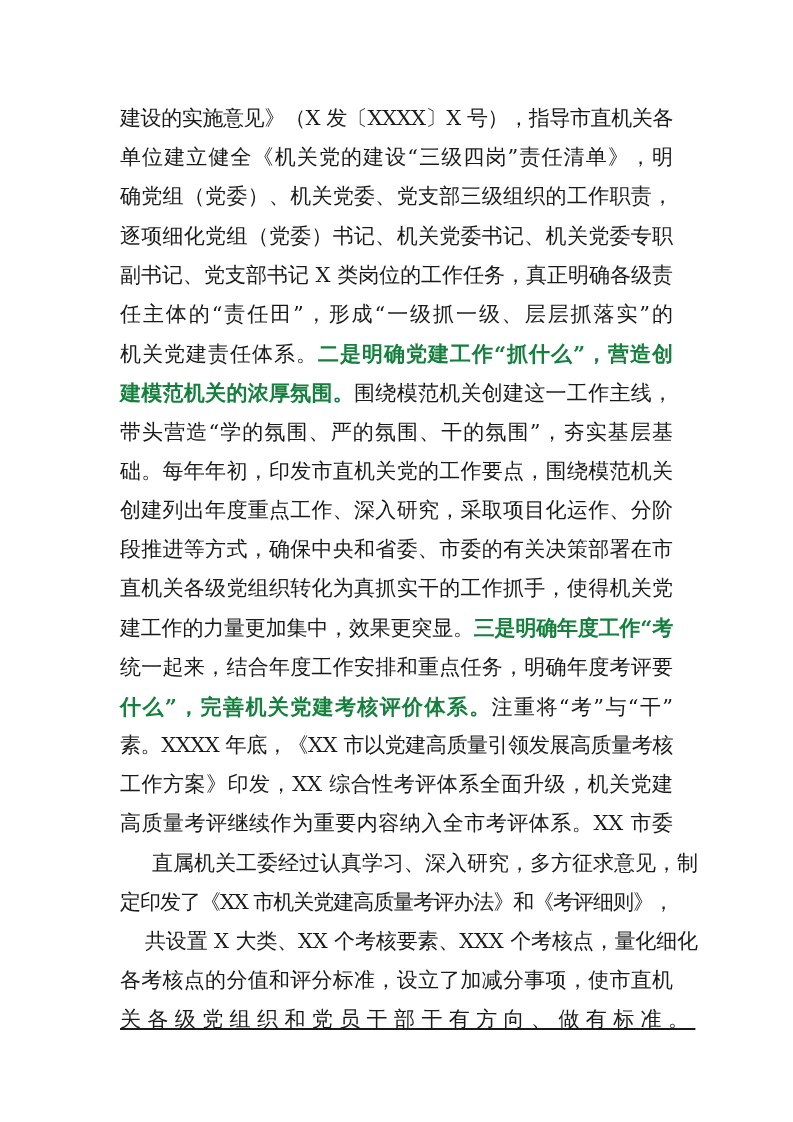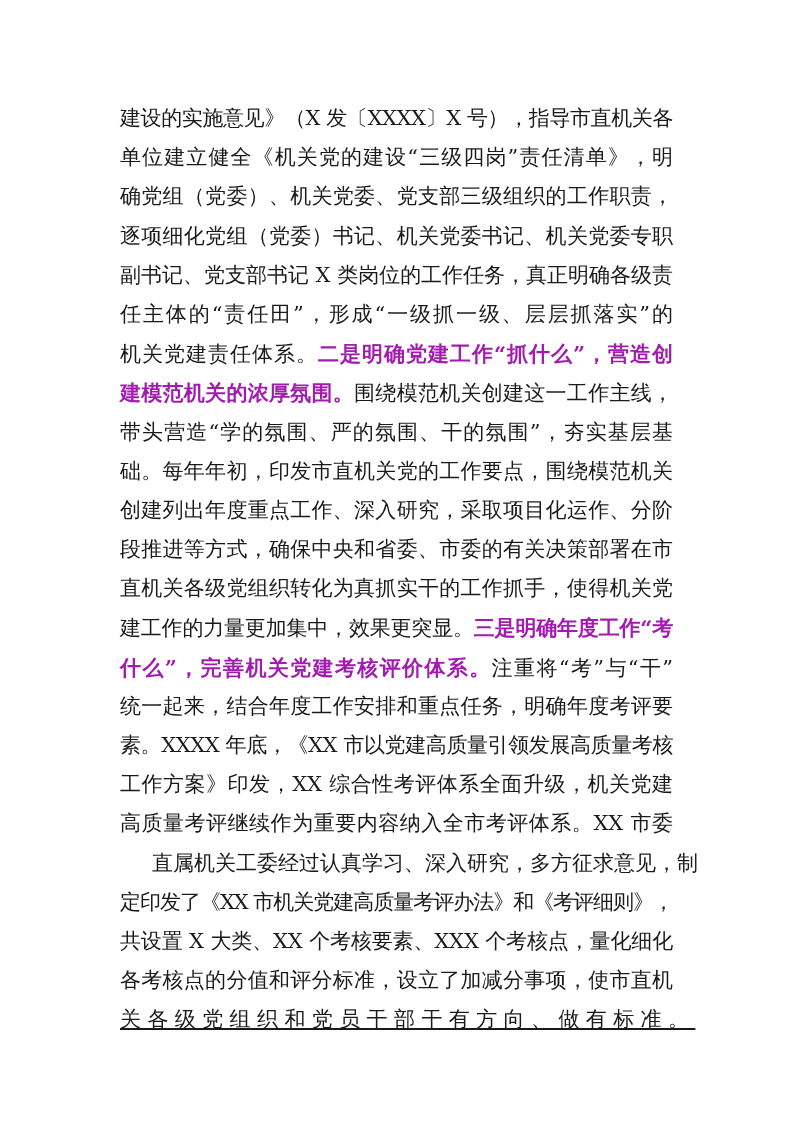--- a/index.html
+++ b/index.html
@@ -42,21 +42,21 @@
     .line.last {
       text-align-last: left;
       letter-spacing: 6.4px;
       text-decoration: underline;
     }
     .seg {
       font-weight: normal;
     }
     .seg.bold {
       font-weight: bold;
-      color: #a21caf;
+      color: #15803d;
     }
   </style>
 </head>
 <body>
 
 <div class="page">
   <div class="body-text" id="body-text">
       <div class="line" style="letter-spacing: -0.415948px;"><span><span class="seg">建设的实施意见》（X 发〔XXXX〕X 号），指导市直机关各</span></span></div>
       <div class="line" style="letter-spacing: 0px;"><span><span class="seg">单位建立健全《机关党的建设“三级四岗”责任清单》，明</span></span></div>
       <div class="line" style="letter-spacing: 0px;"><span><span class="seg">确党组（党委）、机关党委、党支部三级组织的工作职责，</span></span></div>
@@ -64,24 +64,24 @@
       <div class="line" style="letter-spacing: -0.0115741px;"><span><span class="seg">副书记、党支部书记 X 类岗位的工作任务，真正明确各级责</span></span></div>
       <div class="line" style="letter-spacing: 0px;"><span><span class="seg">任主体的“责任田”，形成“一级抓一级、层层抓落实”的</span></span></div>
       <div class="line" style="letter-spacing: -0.000625px;"><span><span class="seg">机关党建责任体系。</span><span class="seg bold">二是明确党建工作“抓什么”，营造创</span></span></div>
       <div class="line" style="letter-spacing: -0.000625px;"><span><span class="seg bold">建模范机关的浓厚氛围。</span><span class="seg">围绕模范机关创建这一工作主线，</span></span></div>
       <div class="line" style="letter-spacing: 0px;"><span><span class="seg">带头营造“学的氛围、严的氛围、干的氛围”，夯实基层基</span></span></div>
       <div class="line" style="letter-spacing: 0px;"><span><span class="seg">础。每年年初，印发市直机关党的工作要点，围绕模范机关</span></span></div>
       <div class="line" style="letter-spacing: 0px;"><span><span class="seg">创建列出年度重点工作、深入研究，采取项目化运作、分阶</span></span></div>
       <div class="line" style="letter-spacing: 0px;"><span><span class="seg">段推进等方式，确保中央和省委、市委的有关决策部署在市</span></span></div>
       <div class="line" style="letter-spacing: 0px;"><span><span class="seg">直机关各级党组织转化为真抓实干的工作抓手，使得机关党</span></span></div>
       <div class="line" style="letter-spacing: -0.195913px;"><span><span class="seg">建工作的力量更加集中，效果更突显。</span><span class="seg bold">三是明确年度工作“考</span></span></div>
+      <div class="line" style="letter-spacing: 0px;"><span><span class="seg">统一起来，结合年度工作安排和重点任务，明确年度考评要</span></span></div>
       <div class="line" style="letter-spacing: 0.000600962px;"><span><span class="seg bold">什么”，完善机关党建考核评价体系。</span><span class="seg">注重将“考”与“干”</span></span></div>
-      <div class="line" style="letter-spacing: 0px;"><span><span class="seg">统一起来，结合年度工作安排和重点任务，明确年度考评要</span></span></div>
       <div class="line" style="letter-spacing: -0.415948px;"><span><span class="seg">素。XXXX 年底，《XX 市以党建高质量引领发展高质量考核</span></span></div>
       <div class="line" style="letter-spacing: 0px;"><span><span class="seg">工作方案》印发，XX 综合性考评体系全面升级，机关党建</span></span></div>
       <div class="line" style="letter-spacing: 0px;"><span><span class="seg">高质量考评继续作为重要内容纳入全市考评体系。XX 市委</span></span></div>
       <div class="line" style="letter-spacing: 0px; margin-left: 32px;"><span><span class="seg">直属机关工委经过认真学习、深入研究，多方征求意见，制</span></span></div>
       <div class="line" style="letter-spacing: -1.05636px;"><span><span class="seg">定印发了《XX 市机关党建高质量考评办法》和《考评细则》，</span></span></div>
-      <div class="line" style="letter-spacing: -0.146875px;"><span><span class="seg">共设置 X 大类、XX 个考核要素、XXX 个考核点，量化细化</span></span></div>
+      <div class="line" style="letter-spacing: -0.146875px; margin-left: 25px;"><span><span class="seg">共设置 X 大类、XX 个考核要素、XXX 个考核点，量化细化</span></span></div>
       <div class="line" style="letter-spacing: 0px;"><span><span class="seg">各考核点的分值和评分标准，设立了加减分事项，使市直机</span></span></div>
       <div class="line last"><span class="seg">关各级党组织和党员干部干有方向、做有标准。</span></div>
     </div>
 </div>
 
 </body></html>

